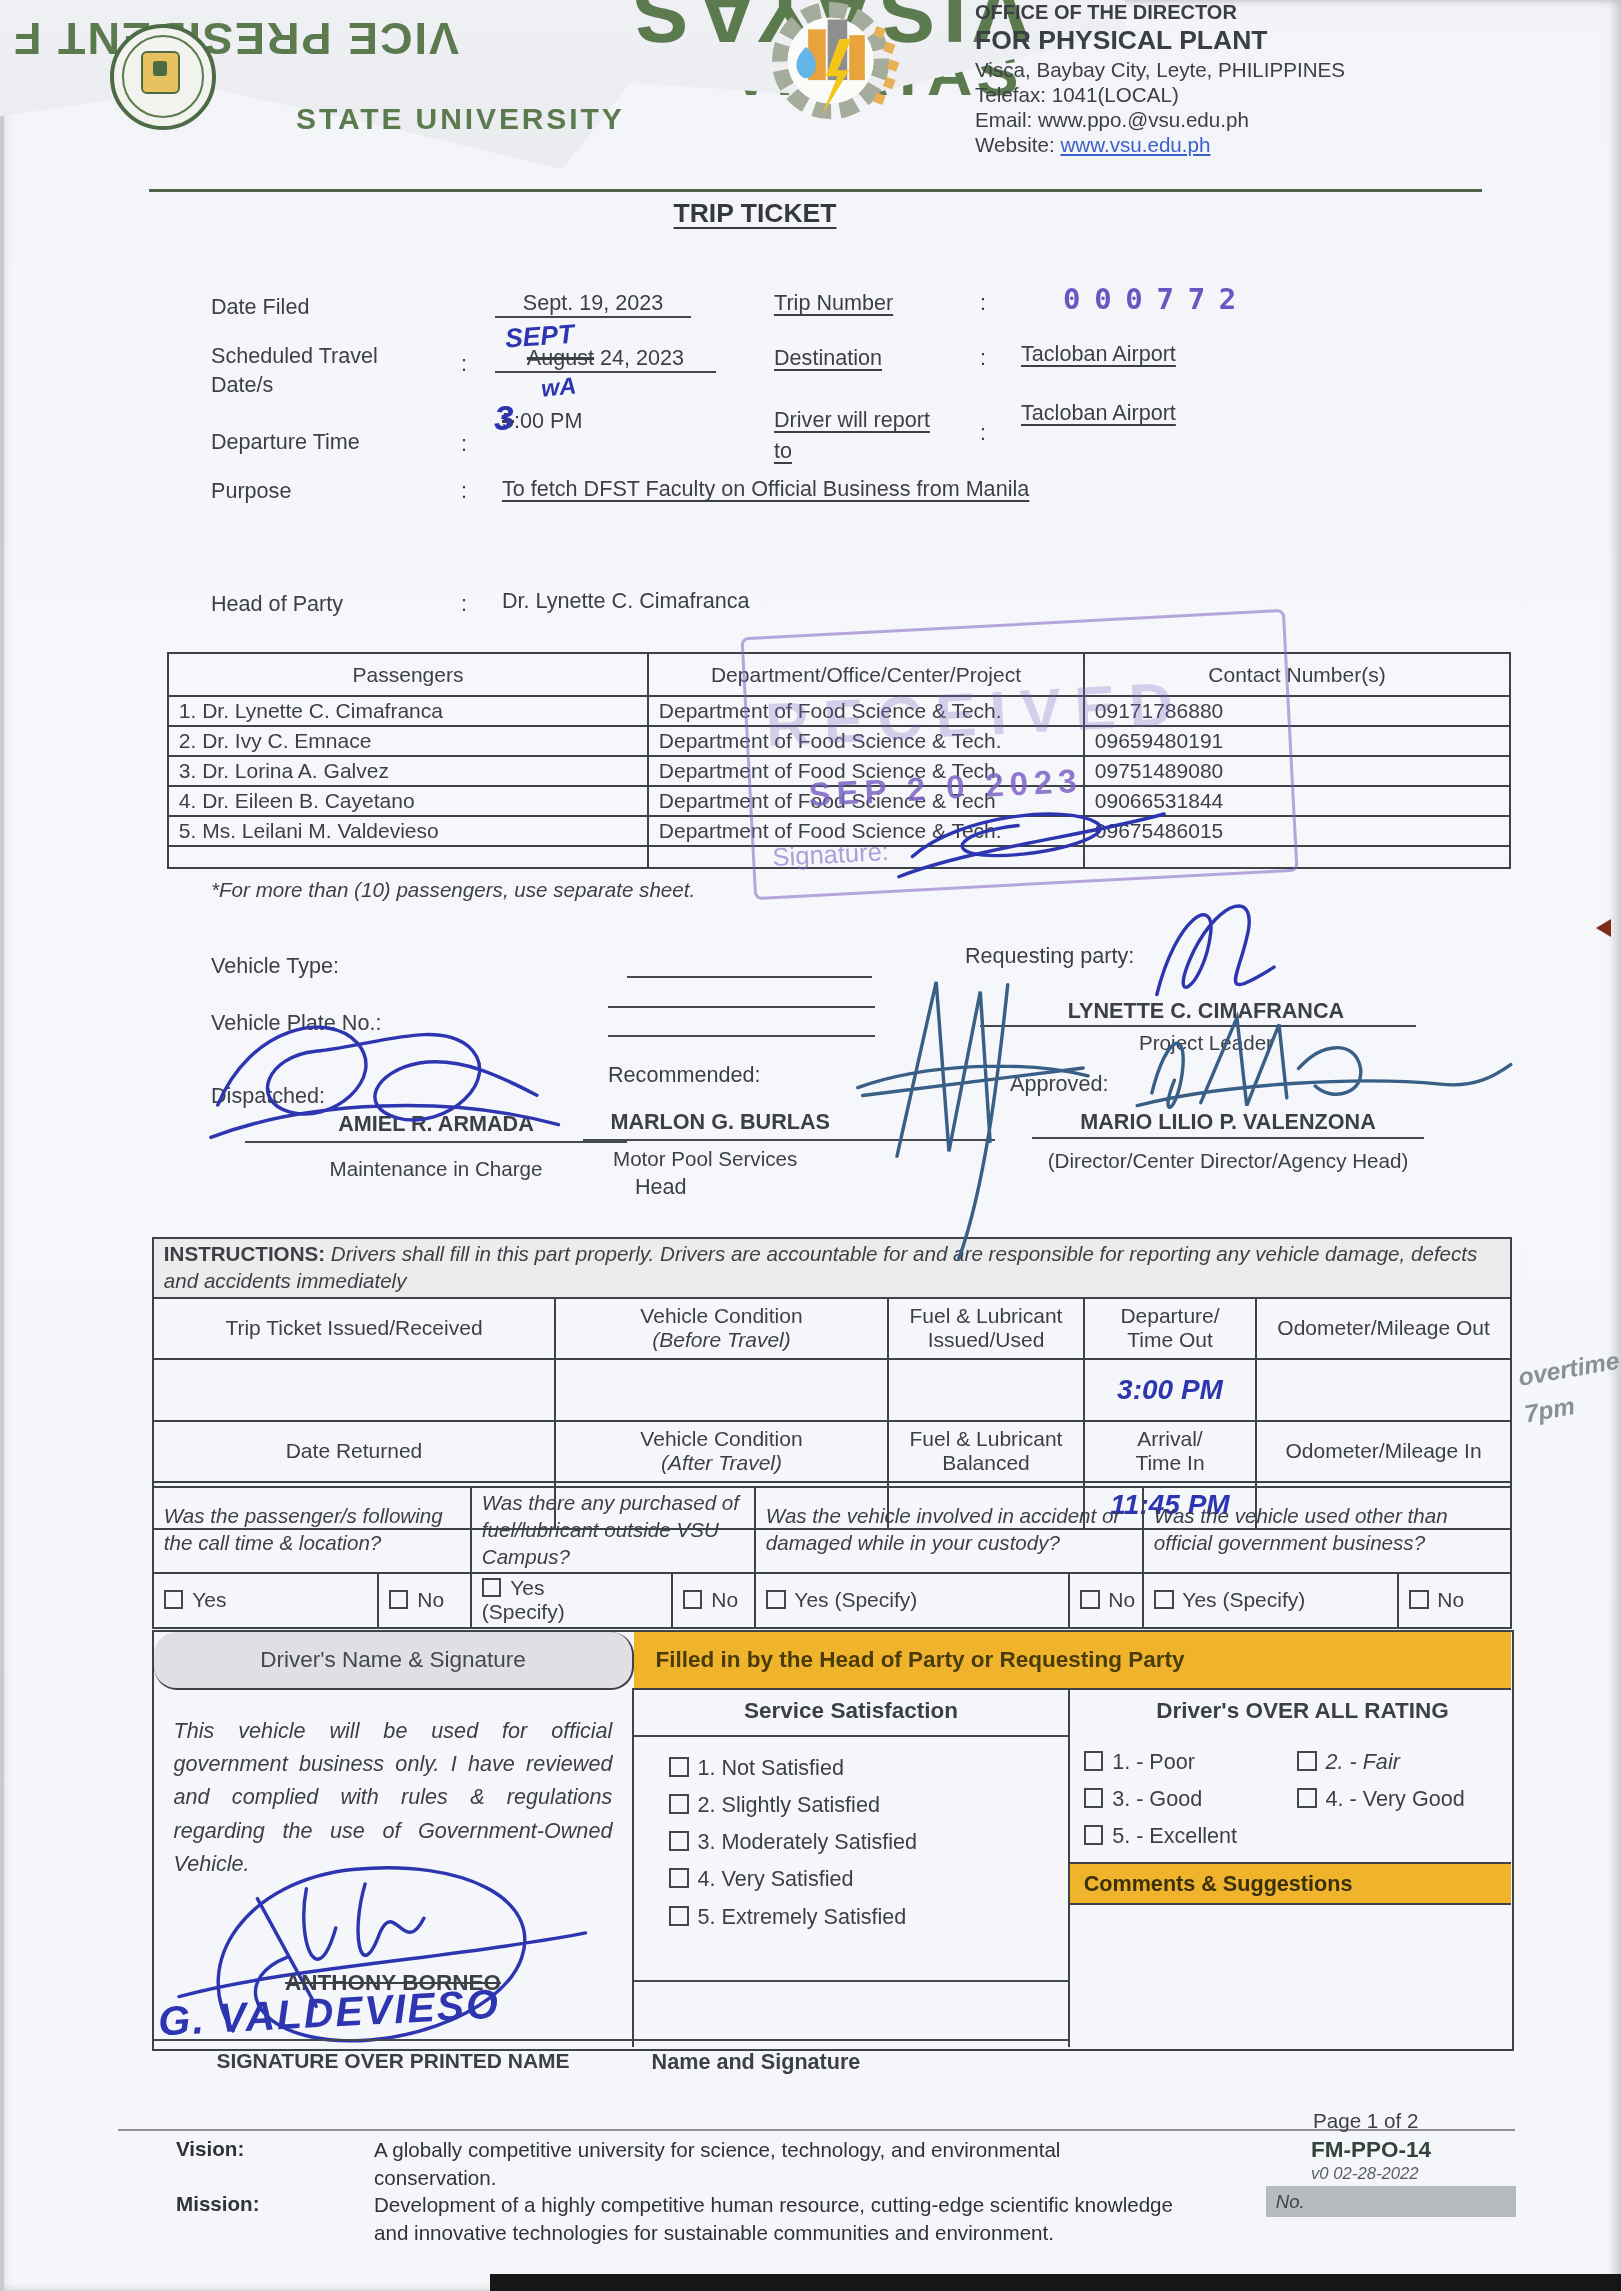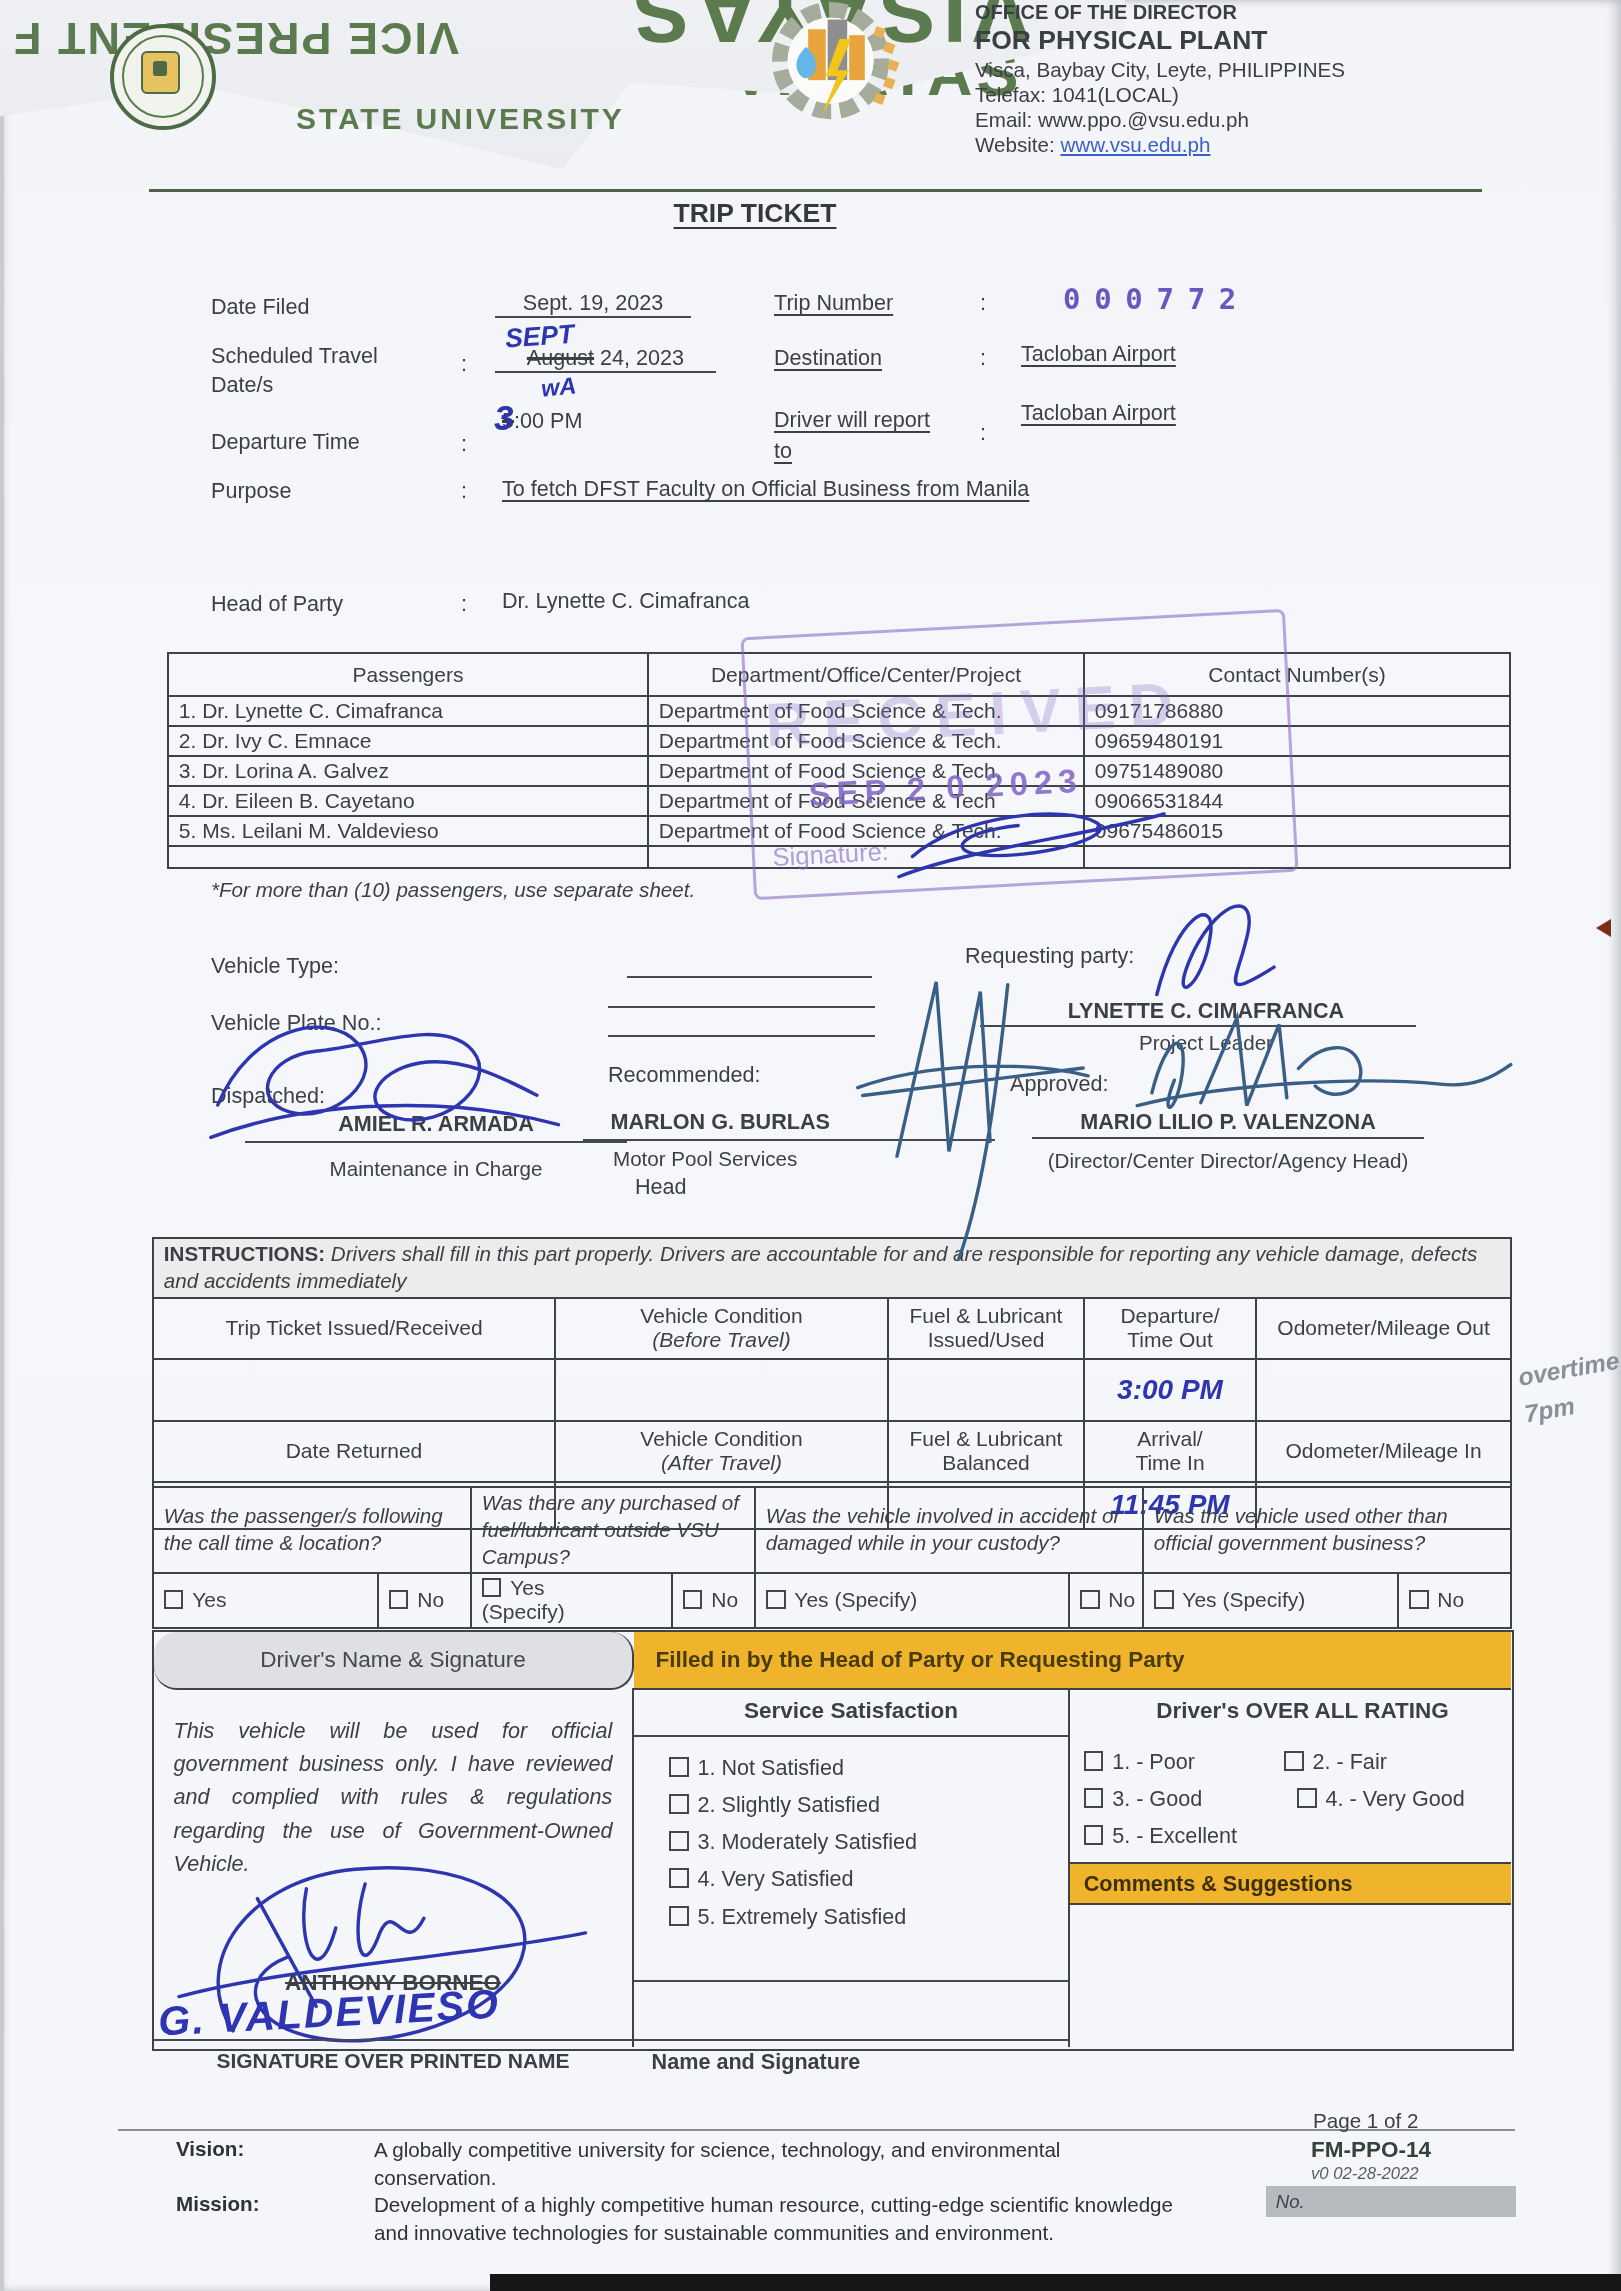--- a/index.html
+++ b/index.html
@@ -346,21 +346,21 @@
       <div class="abs" style="left:35px;top:178px;font-size:21.6px;"><span class="cb"></span><span>4.  Very Satisfied</span></div>
       <div class="abs" style="left:35px;top:216px;font-size:21.6px;"><span class="cb"></span><span>5.  Extremely Satisfied</span></div>
       <div class="abs line" style="left:0;top:292px;width:434px;height:2px;"></div>
       <div class="abs line" style="left:0;top:351px;width:434px;height:2px;"></div>
       <div class="b" style="position:absolute;left:17.6px;top:361px;font-size:21.6px;">Name and Signature</div>
     </div>
 
     <div class="abs" style="left:916px;top:56px;width:441px;height:359px;">
       <div class="b" style="position:absolute;left:0;top:9.8px;width:100%;text-align:center;font-size:22.5px;padding-left:12px;">Driver's OVER ALL RATING</div>
       <div class="abs" style="left:13.7px;top:61px;font-size:21.6px;"><span class="cb"></span><span>1. - Poor</span></div>
-      <div class="abs" style="left:214px;top:61px;font-size:21.6px;"><span class="cb"></span><span>2. - Fair</span></div>
+      <div class="abs" style="left:227px;top:61px;font-size:21.6px;font-style:italic;"><span class="cb"></span><span>2. - Fair</span></div>
       <div class="abs" style="left:13.7px;top:98px;font-size:21.6px;"><span class="cb"></span><span>3. - Good</span></div>
       <div class="abs" style="left:227px;top:98px;font-size:21.6px;"><span class="cb"></span><span>4. - Very Good</span></div>
       <div class="abs" style="left:13.7px;top:135px;font-size:21.6px;"><span class="cb"></span><span>5. - Excellent</span></div>
       <div class="abs yellow-band" style="left:0;top:174px;width:441px;height:39px;border-top:2px solid #3f4246;border-bottom:2px solid #3f4246;display:flex;align-items:center;">
         <span class="b" style="font-size:21.6px;color:#3b3009;padding-left:13.7px;">Comments &amp; Suggestions</span>
       </div>
       <div class="abs" style="left:0;top:216px;width:441px;height:143px;"></div>
     </div>
   </div>
 

